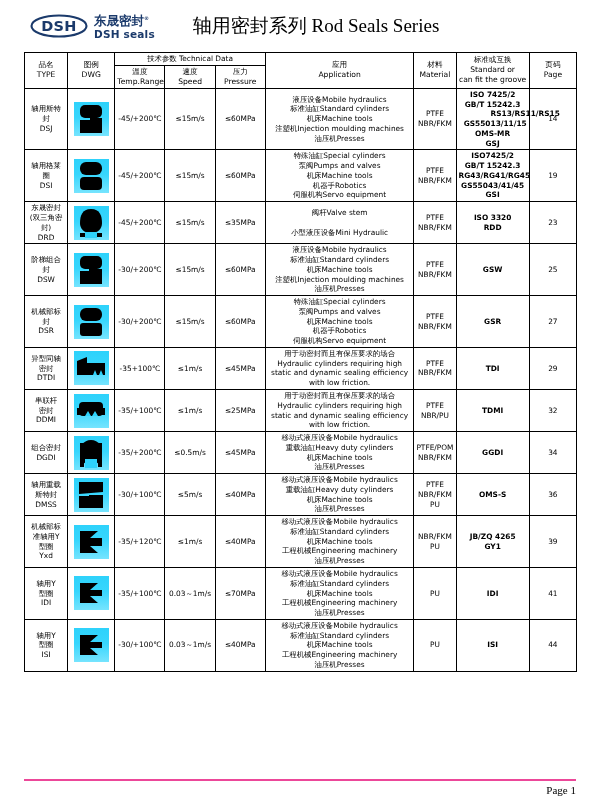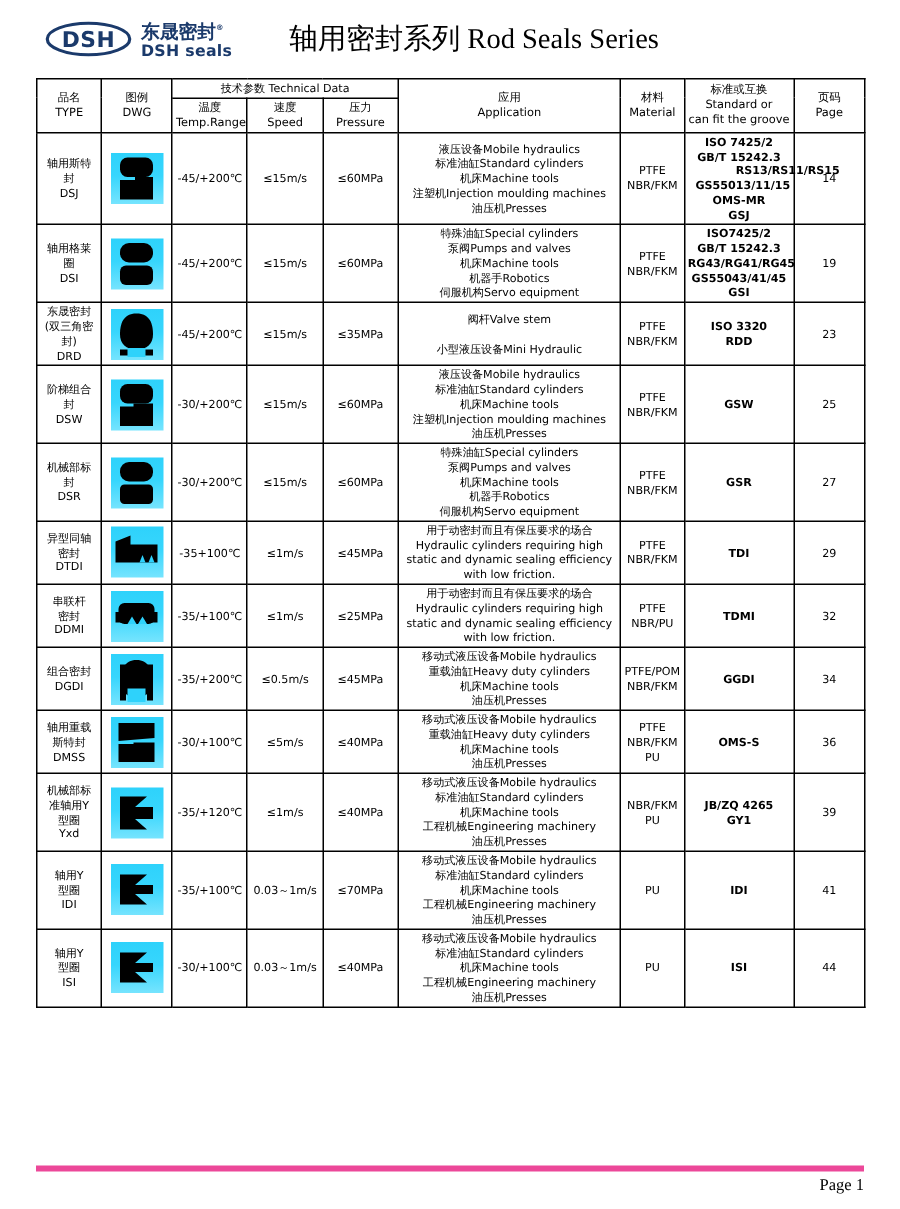--- a/index.html
+++ b/index.html
@@ -147,21 +147,21 @@
     overflow: hidden;
   }
   .thumb svg { display: block; }
 
   
   .footer {
     position: absolute;
     left: 24px;
     right: 24px;
     bottom: 10px;
-    border-top: 4px solid #ec4899;
+    border-top: 2px solid #ec4899;
     padding-top: 3px;
     text-align: right;
     font-family: "Liberation Serif", "DejaVu Serif", serif;
     font-size: 11px;
   }
 </style>
 </head>
 <body>
 
 <div class="page">

